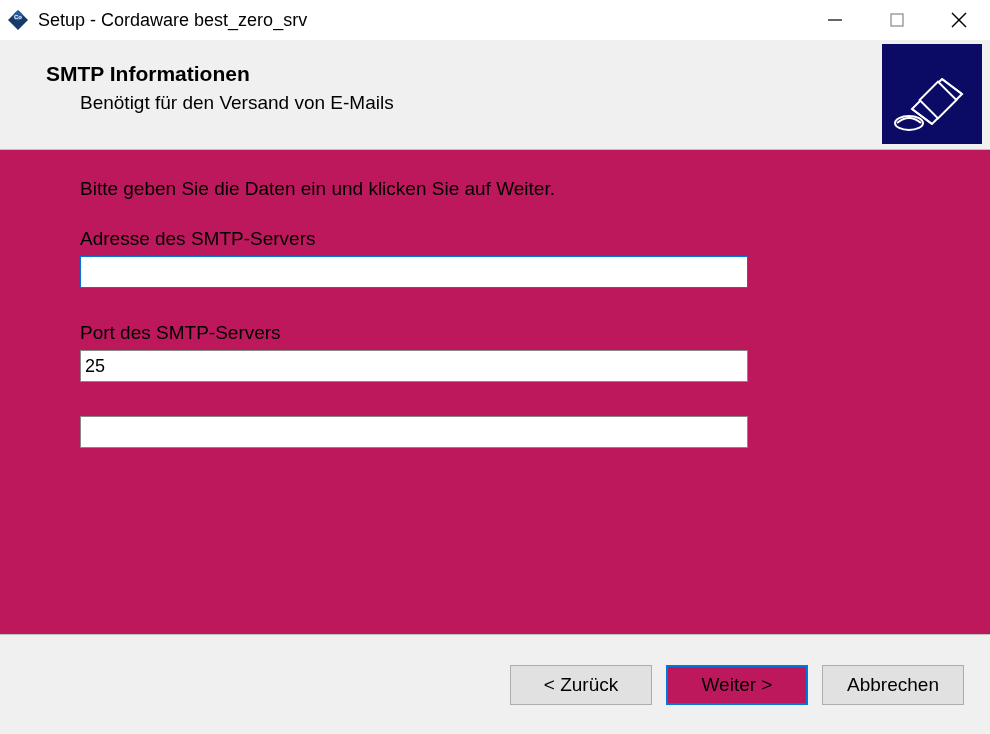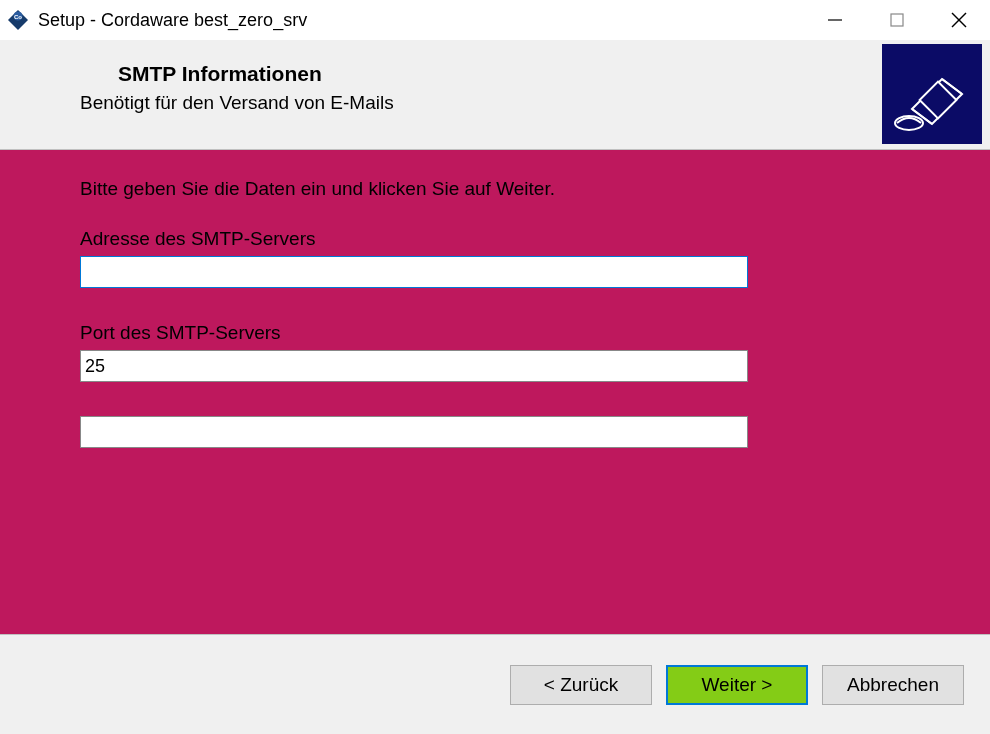--- a/index.html
+++ b/index.html
@@ -5,32 +5,32 @@
     * { box-sizing: border-box; margin: 0; padding: 0; }
     body { font-family: "Segoe UI", Tahoma, sans-serif; background: #fff; width: 990px; height: 734px; overflow: hidden; }
     .titlebar { height: 40px; display: flex; align-items: center; padding-left: 6px; background: #fff; }
     .titlebar .app-icon { width: 24px; height: 24px; margin-right: 8px; }
     .titlebar .title { font-size: 18px; color: #000; flex: 1; }
     .win-controls { display: flex; height: 100%; }
     .win-btn { width: 62px; height: 100%; display: flex; align-items: center; justify-content: center; background: #fff; border: none; }
     .win-btn svg { display: block; }
     .header { background: #f0f0f0; height: 110px; border-bottom: 1px solid #c0c0c0; position: relative; display: flex; align-items: flex-start; }
     .header-text { padding: 22px 0 0 46px; }
-    .header-title { font-size: 21px; font-weight: bold; color: #000; text-align: center; }
+    .header-title { font-size: 21px; font-weight: bold; color: #000; }
     .header-sub { font-size: 19px; color: #000; margin-top: 6px; margin-left: 34px; text-align: center; }
     .header-icon { position: absolute; right: 8px; top: 4px; width: 100px; height: 100px; background: #0b0b66; display: flex; align-items: center; justify-content: center; }
     .content { background: #be185d; height: 484px; padding: 28px 80px 0 80px; }
     .intro { font-size: 19px; color: #000; margin-bottom: 28px; }
     .field-label { font-size: 19px; color: #000; margin-bottom: 6px; }
     .field-input { width: 668px; height: 32px; border: 1px solid #888; font-size: 18px; padding: 2px 4px; background: #fff; outline: none; }
     .field-input.focused { border: 1px solid #0078d7; }
     .field-block { margin-bottom: 34px; }
     .footer { background: #f0f0f0; height: 100px; border-top: 1px solid #c0c0c0; display: flex; align-items: center; justify-content: flex-end; padding-right: 26px; gap: 14px; }
     .btn { width: 142px; height: 40px; font-size: 19px; background: #e1e1e1; border: 1px solid #adadad; color: #000; cursor: pointer; }
-    .btn.primary { background: #84cc16; border: 2px solid #0078d7; }
+    .btn.primary { background: #be185d; border: 2px solid #0078d7; }
   </style>
 </head>
 <body>
 
 <div class="titlebar">
   <span class="app-icon">
     <svg width="24" height="24" viewBox="0 0 24 24">
       <polygon points="12,2 22,12 12,22 2,12" fill="#163b6b"></polygon>
       <circle cx="12" cy="8" r="4.5" fill="#2a5ca0"></circle>
       <text x="12" y="11" text-anchor="middle" font-size="6" fill="#fff" font-family="Arial" font-weight="bold">Co</text>

